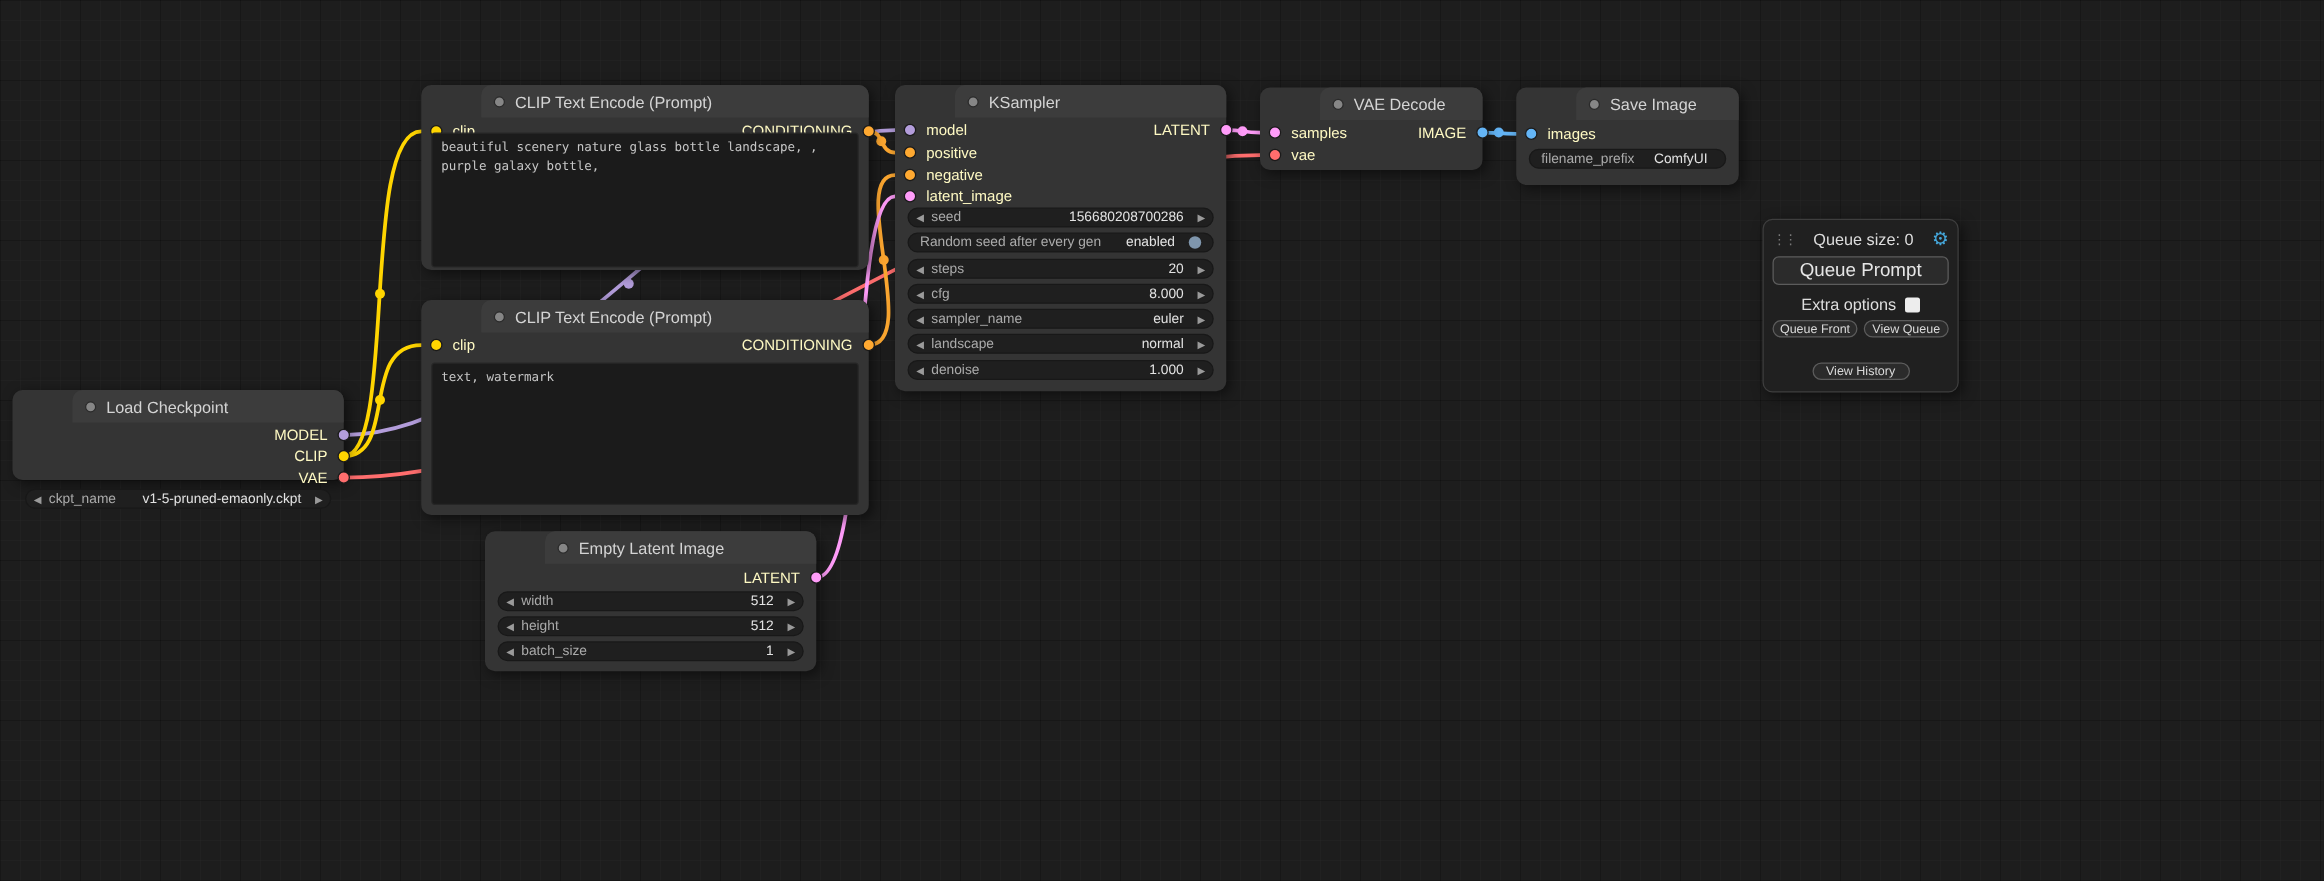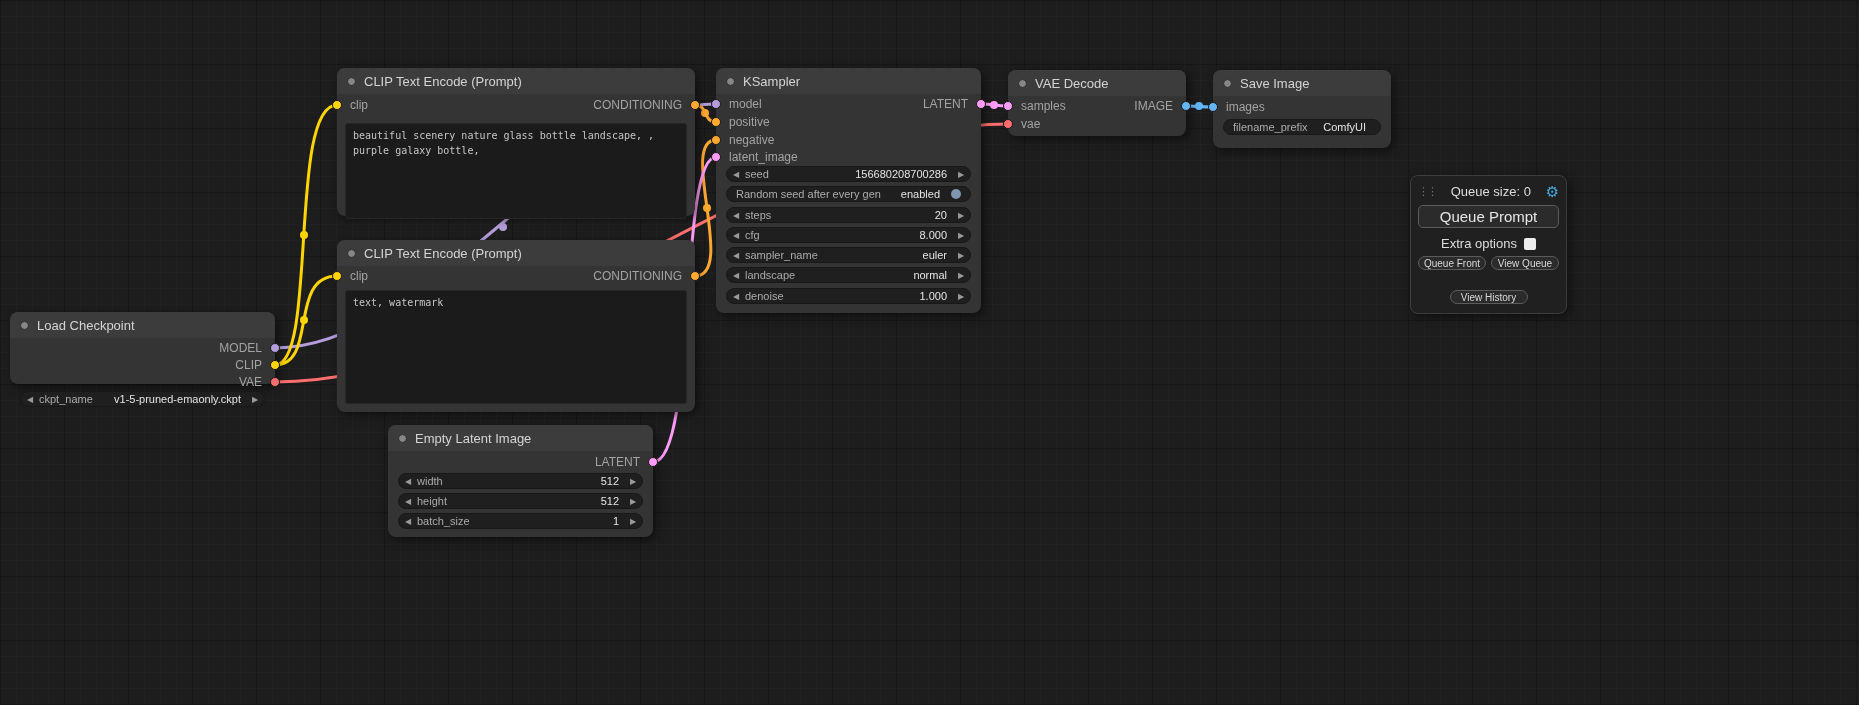--- a/index.html
+++ b/index.html
@@ -26,32 +26,33 @@
   .linkdot.model { fill:var(--c-model); }
   .linkdot.clip { fill:var(--c-clip); }
   .linkdot.vae { fill:var(--c-vae); }
   .linkdot.conditioning { fill:var(--c-conditioning); }
   .linkdot.latent { fill:var(--c-latent); }
   .linkdot.image { fill:var(--c-image); }
 
   .node {
     position:absolute; z-index:2; background:#343434; border-radius:8px;
     box-shadow:3px 3px 10px rgba(0,0,0,0.5);
+    padding-left:48px;
   }
   .node-title {
     height:26px; background:#3c3c3c; border-radius:8px 8px 0 0;
     display:flex; align-items:center; padding:0 10px; gap:8px;
   }
   .title-dot { width:9px; height:9px; border-radius:50%; background:#868686; border:1px solid #2a2a2a; flex:0 0 auto; }
   .title-text { color:#d4d4d4; font-size:13px; white-space:nowrap; }
 
   .slot-row {
-    position:absolute; left:0; right:0; height:14px;
+    position:absolute; left:12px; right:0; height:14px;
     display:flex; align-items:center; padding:0 13px;
-    font-size:12px; color:#a3a3a3;
+    font-size:12px; color:#fef9c3;
   }
   .slot-row .in-label { margin-right:auto; }
   .slot-row .out-label { margin-left:auto; }
   .sdot {
     position:absolute; width:10px; height:10px; border-radius:50%;
     top:50%; transform:translateY(-50%); border:1px solid #1a1a1a;
   }
   .sdot.in-dot { left:-5px; }
   .sdot.out-dot { right:-5px; }
   .sdot.model { background:var(--c-model); }
@@ -159,21 +160,21 @@
     <div class="node-title">
       <span class="title-dot"></span>
       <span class="title-text">CLIP Text Encode (Prompt)</span>
     </div>
     <div class="slot-row" style="top:30px">
       <span class="sdot in-dot clip"></span>
       <span class="in-label">clip</span>
       <span class="out-label">CONDITIONING</span>
       <span class="sdot out-dot conditioning"></span>
     </div>
-    <div class="prompt" style="left:8px;right:8px;top:55px;height:96px">beautiful scenery nature glass bottle landscape, , purple galaxy bottle,</div>
+    <div class="prompt" style="left:8px;right:8px;top:38px;height:108px">beautiful scenery nature glass bottle landscape, , purple galaxy bottle,</div>
   </div>
 
   <div class="node" style="left:337px;top:240px;width:358px;height:172px;">
     <div class="node-title">
       <span class="title-dot"></span>
       <span class="title-text">CLIP Text Encode (Prompt)</span>
     </div>
     <div class="slot-row" style="top:29px">
       <span class="sdot in-dot clip"></span>
       <span class="in-label">clip</span>

